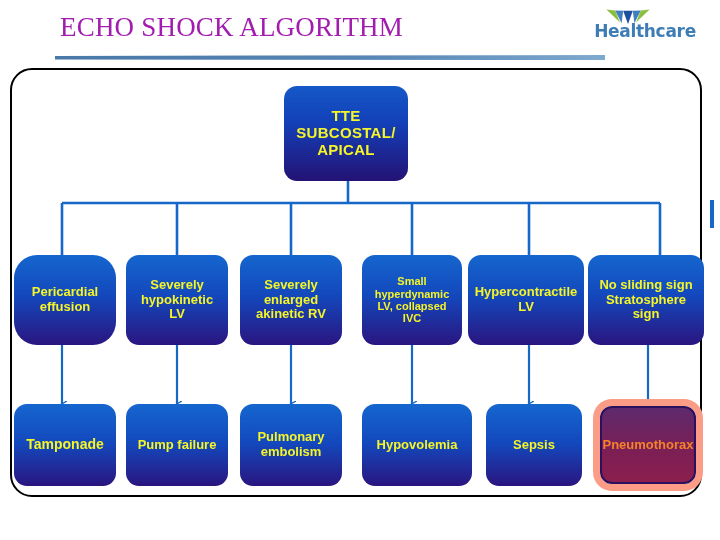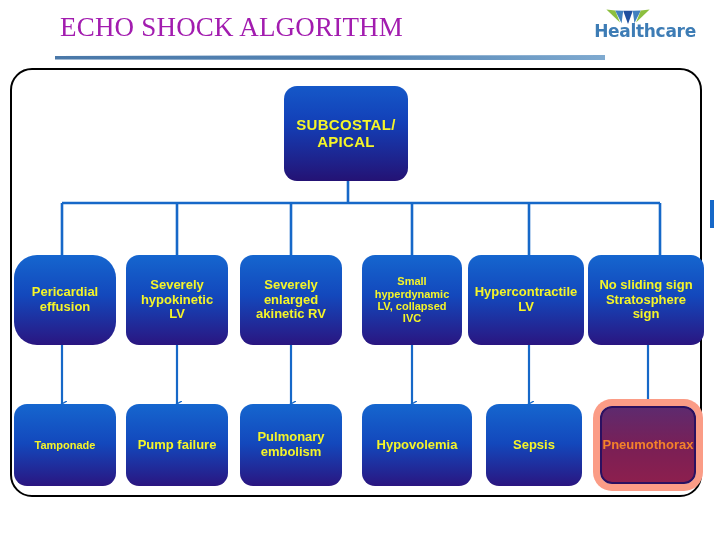--- a/index.html
+++ b/index.html
@@ -186,20 +186,21 @@
     <line x1="177" y1="345" x2="177" y2="404"></line>
     <line x1="291" y1="345" x2="291" y2="404"></line>
     <line x1="412" y1="345" x2="412" y2="404"></line>
     <line x1="529" y1="345" x2="529" y2="404"></line>
     <line x1="648" y1="345" x2="648" y2="412"></line>
   </g>
 </svg>
 
 <div class="node node-root" style="left:284px; top:86px; width:124px; height:95px;">
   <div>
+    <div>TTE</div>
     <div>SUBCOSTAL/</div>
     <div>APICAL</div>
   </div>
 </div>
 
 <div class="node node-mid" style="left:14px; top:255px; width:102px; height:90px; font-size:13px;border-radius:23px;">
   <div>
     <div>Pericardial</div>
     <div>effusion</div>
   </div>
@@ -238,21 +239,21 @@
 </div>
 
 <div class="node node-mid" style="left:588px; top:255px; width:116px; height:90px; font-size:13px;">
   <div>
     <div>No sliding sign</div>
     <div>Stratosphere</div>
     <div>sign</div>
   </div>
 </div>
 
-<div class="node node-leaf" style="left:14px; top:404px; width:102px; height:82px; font-size:11px;">
+<div class="node node-leaf" style="left:14px; top:404px; width:102px; height:82px; font-size:14px;">
   <div>
     <div>Tamponade</div>
   </div>
 </div>
 
 <div class="node node-leaf" style="left:126px; top:404px; width:102px; height:82px; font-size:13px;">
   <div>
     <div>Pump failure</div>
   </div>
 </div>

